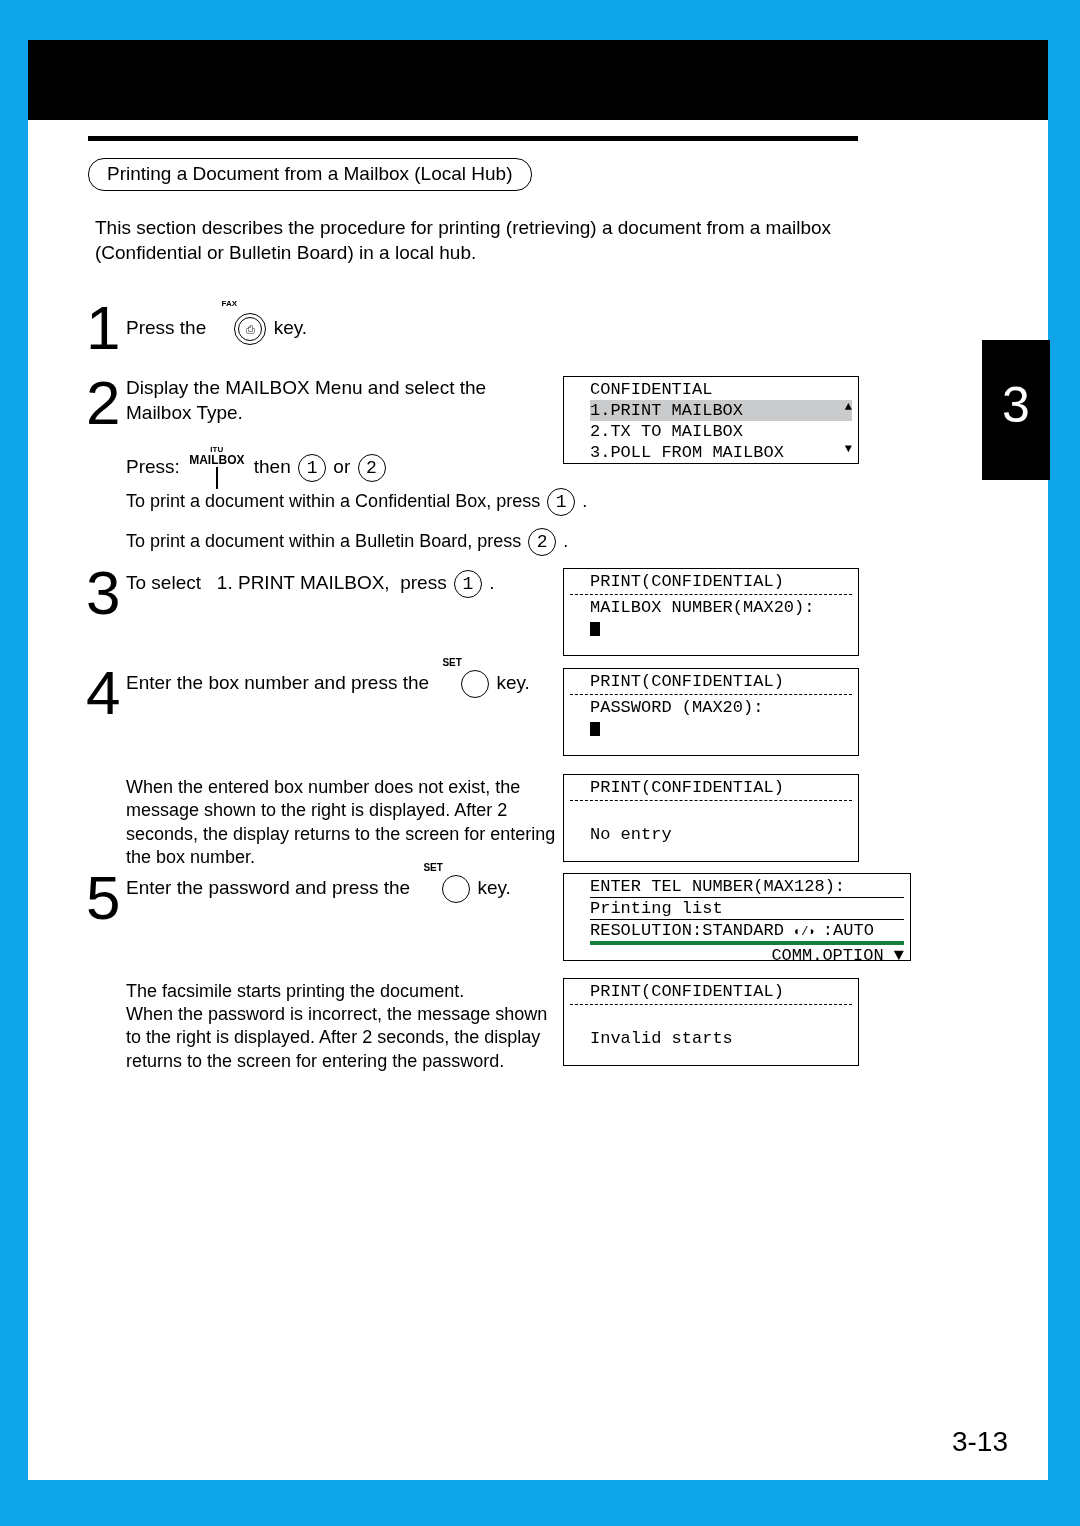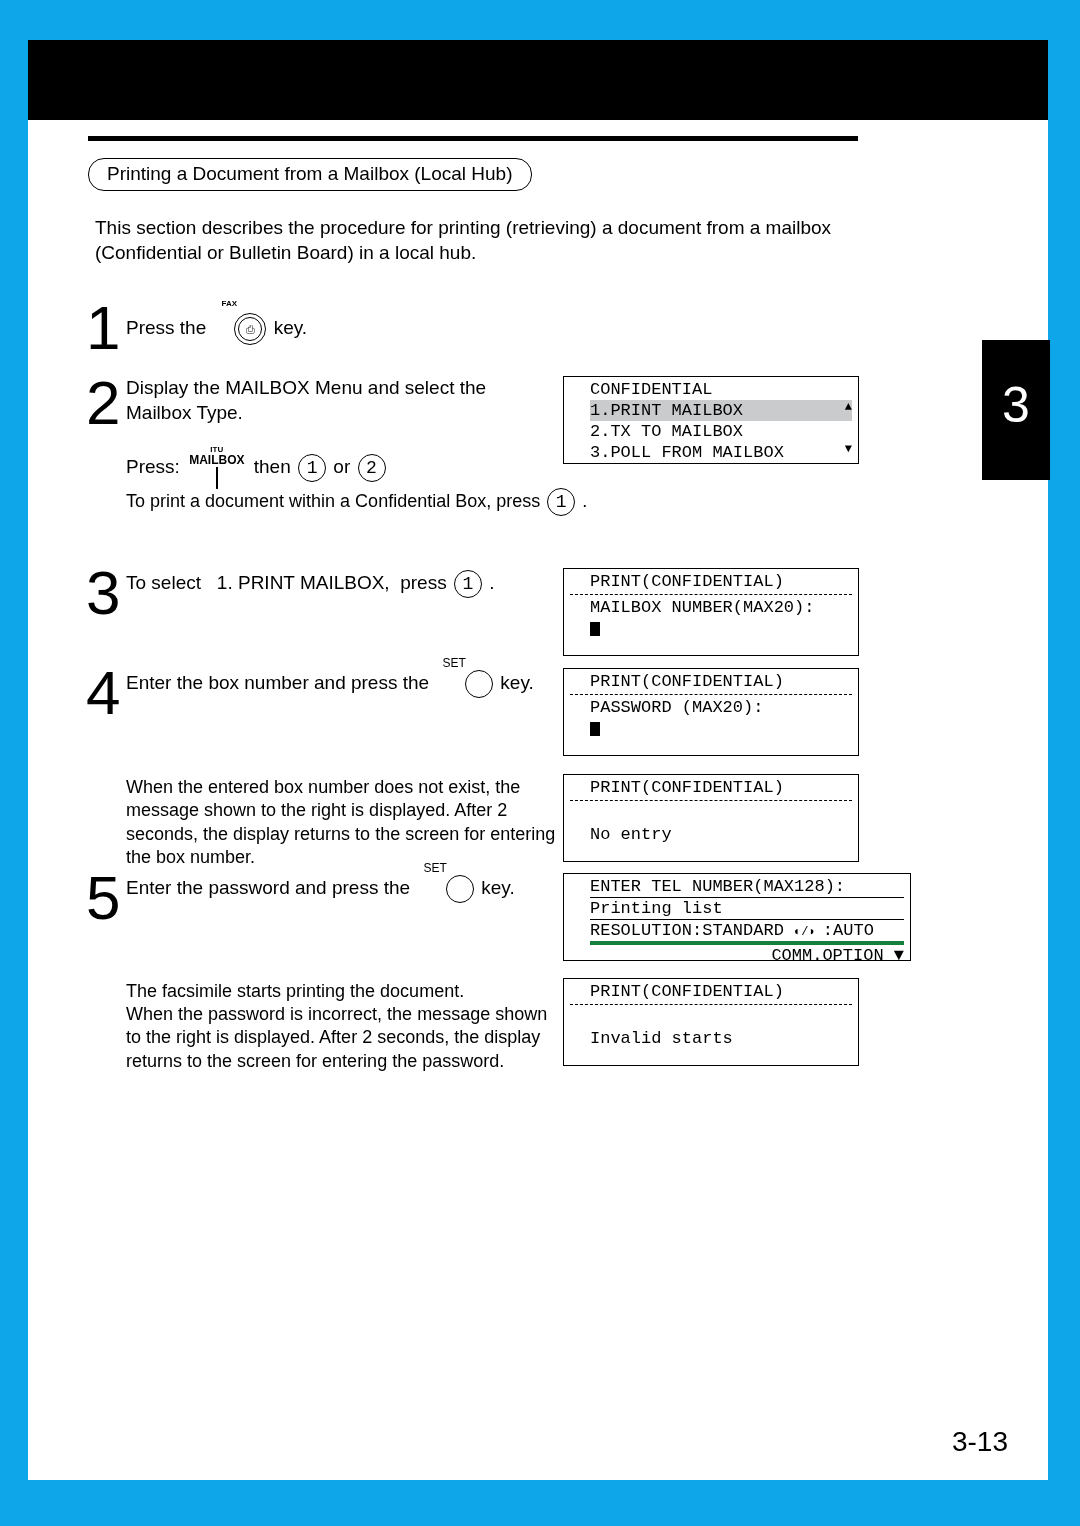--- a/index.html
+++ b/index.html
@@ -134,22 +134,22 @@
   .mailbox-key .box {
     width: 22px;
     height: 7px;
     border: 1px solid #000;
     border-top: none;
     border-radius: 0 0 3px 3px;
     margin: 1px auto 0 auto;
   }
   .set-label {
     display: inline-block;
-    font-size: 12px;
-    font-weight: normal;
+    font-size: 10px;
+    font-weight: bold;
     vertical-align: top;
     position: relative;
     top: -14px;
     left: 8px;
   }
   .lcd {
     position: absolute;
     border: 1px solid #000;
     font-family: "Courier New", monospace;
     font-size: 17px;
@@ -241,20 +241,25 @@
         <span class="box"></span>
       </span>
       <span>then</span>
       <span class="key-circle">1</span>
       <span>or</span>
       <span class="key-circle">2</span>
     </div>
     <div class="step-body sub" style="position:absolute; left:98px; top:448px;">
       <span>To print a document within a Confidential Box, press</span>
       <span class="key-circle">1</span>
+      <span>.</span>
+    </div>
+    <div class="step-body sub" style="position:absolute; left:98px; top:488px;">
+      <span>To print a document within a Bulletin Board, press</span>
+      <span class="key-circle">2</span>
       <span>.</span>
     </div>
 
     <div class="lcd" style="left:535px; top:336px; width:296px; height:88px;">
       <div class="row"><span>CONFIDENTIAL</span></div>
       <div class="row"><span class="hl">1.PRINT MAILBOX</span><span class="arrow-up">▲</span></div>
       <div class="row"><span>2.TX TO MAILBOX</span></div>
       <div class="row"><span>3.POLL FROM MAILBOX</span><span class="arrow-down">▼</span></div>
     </div>
 

